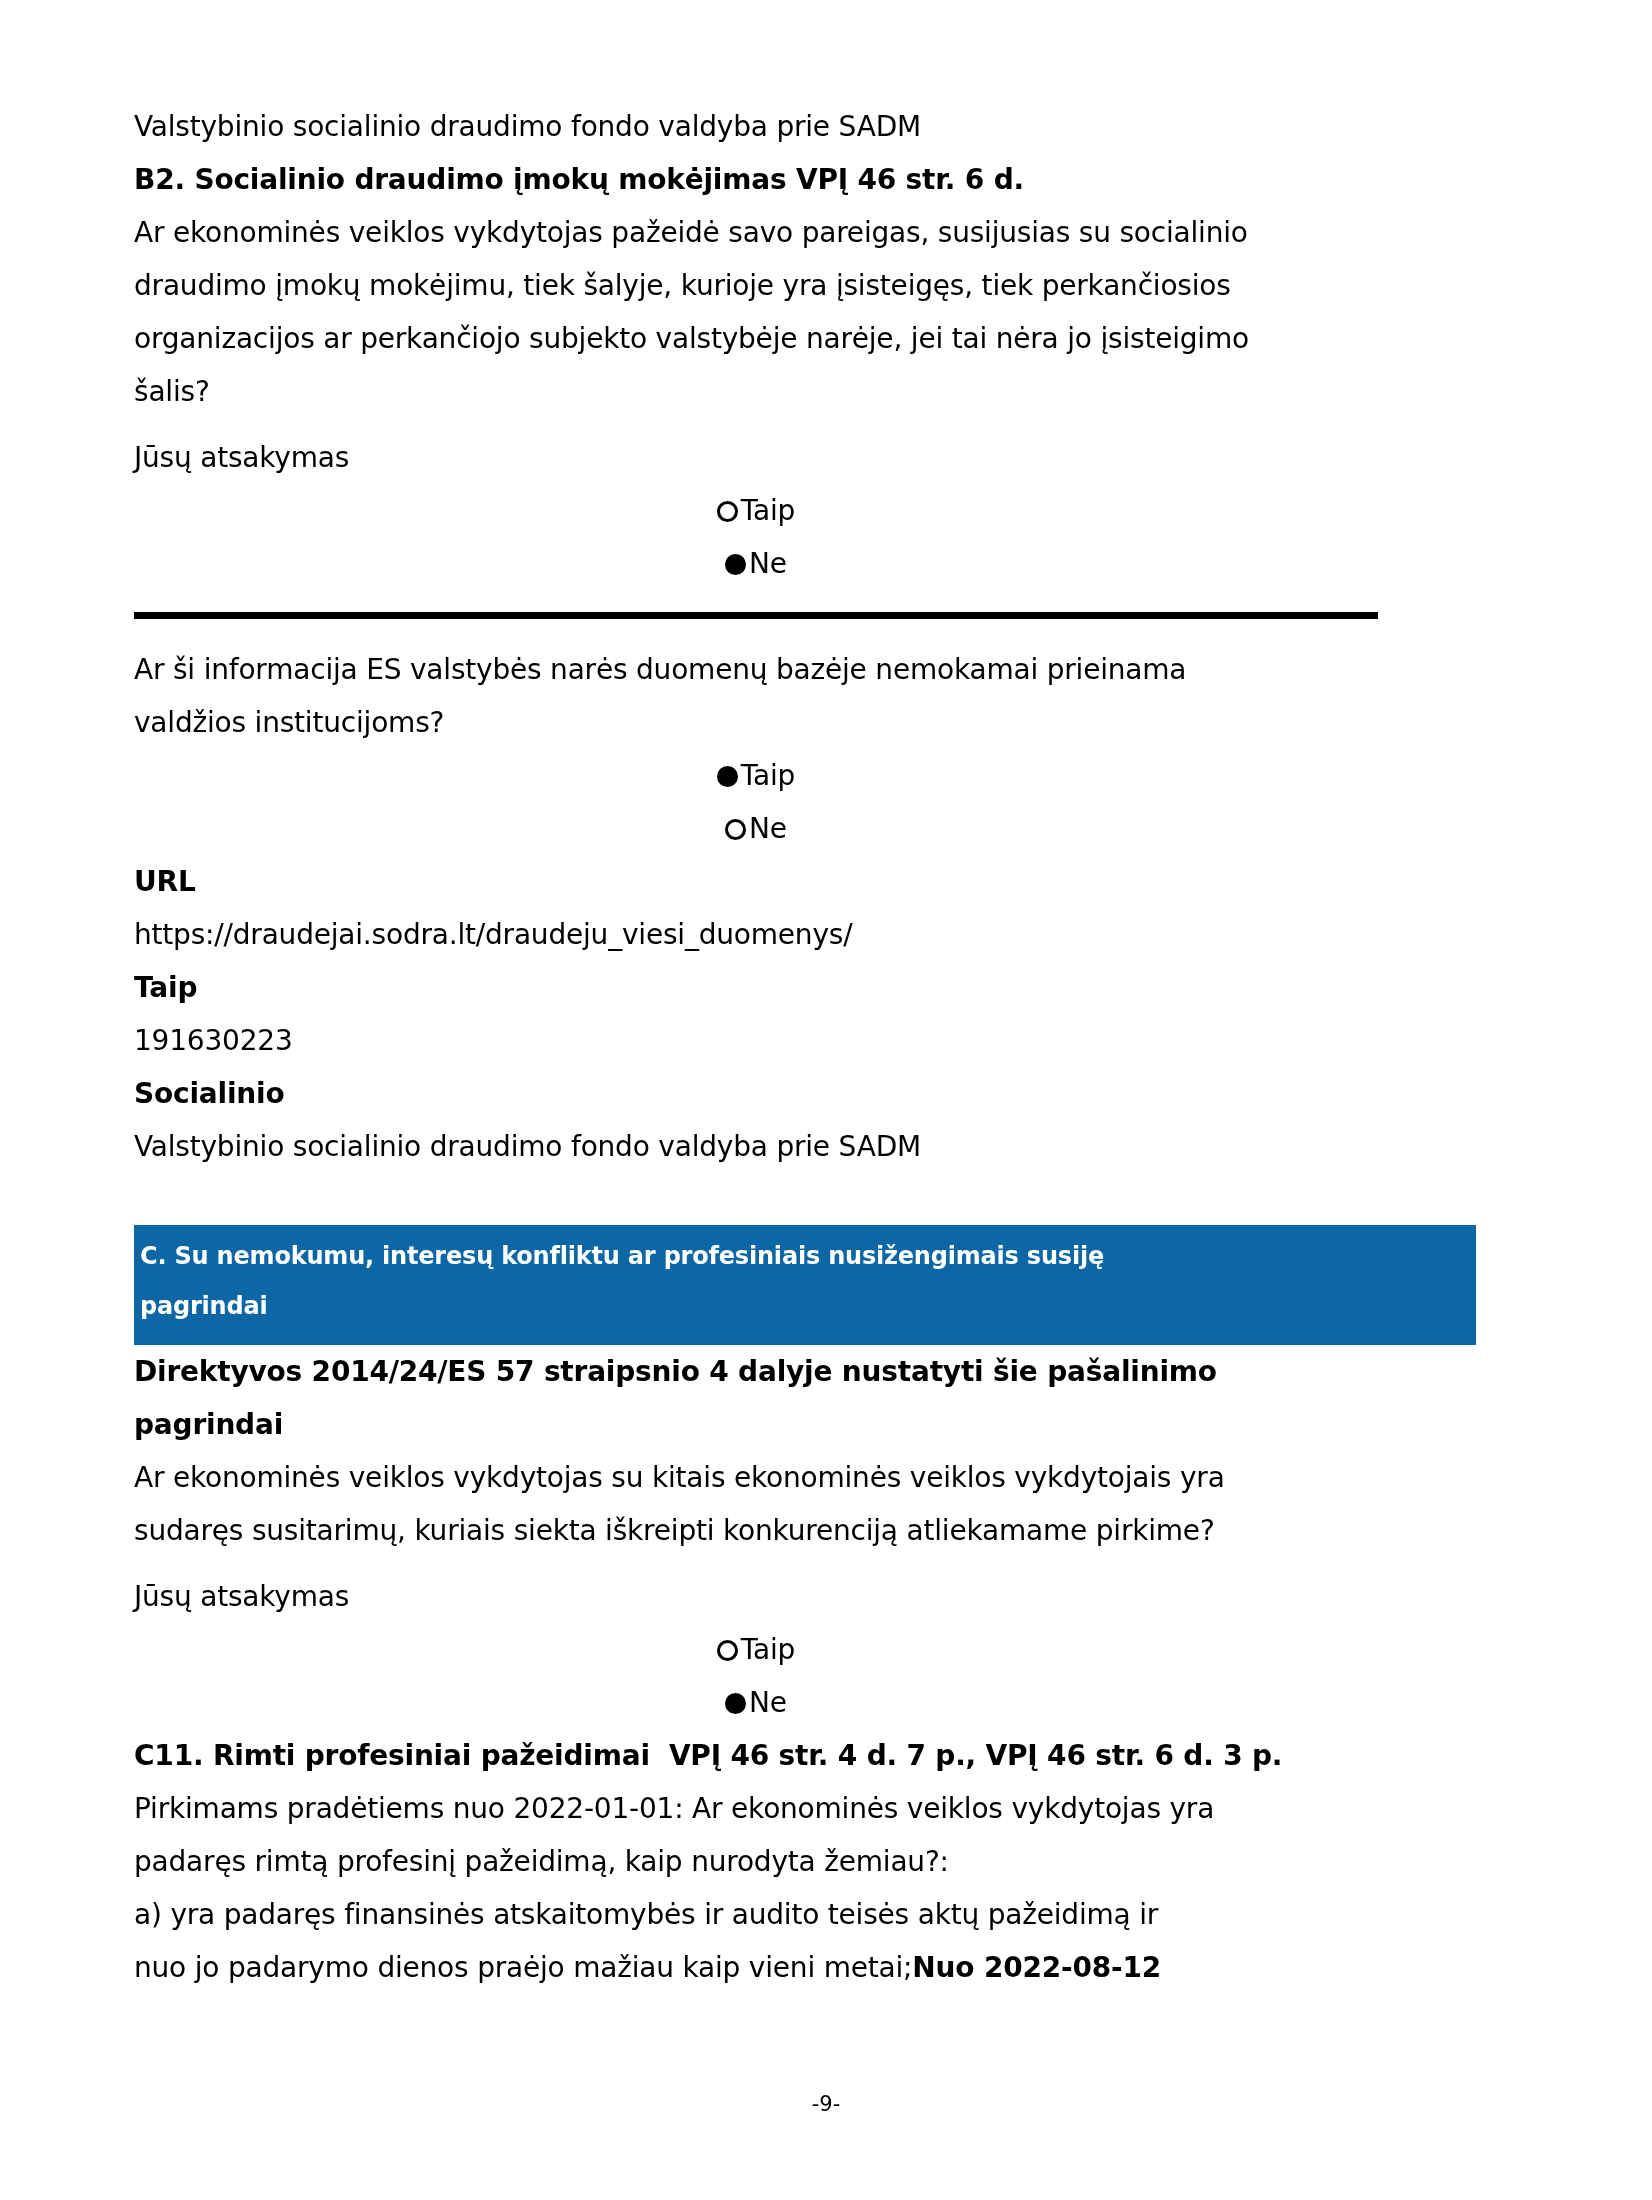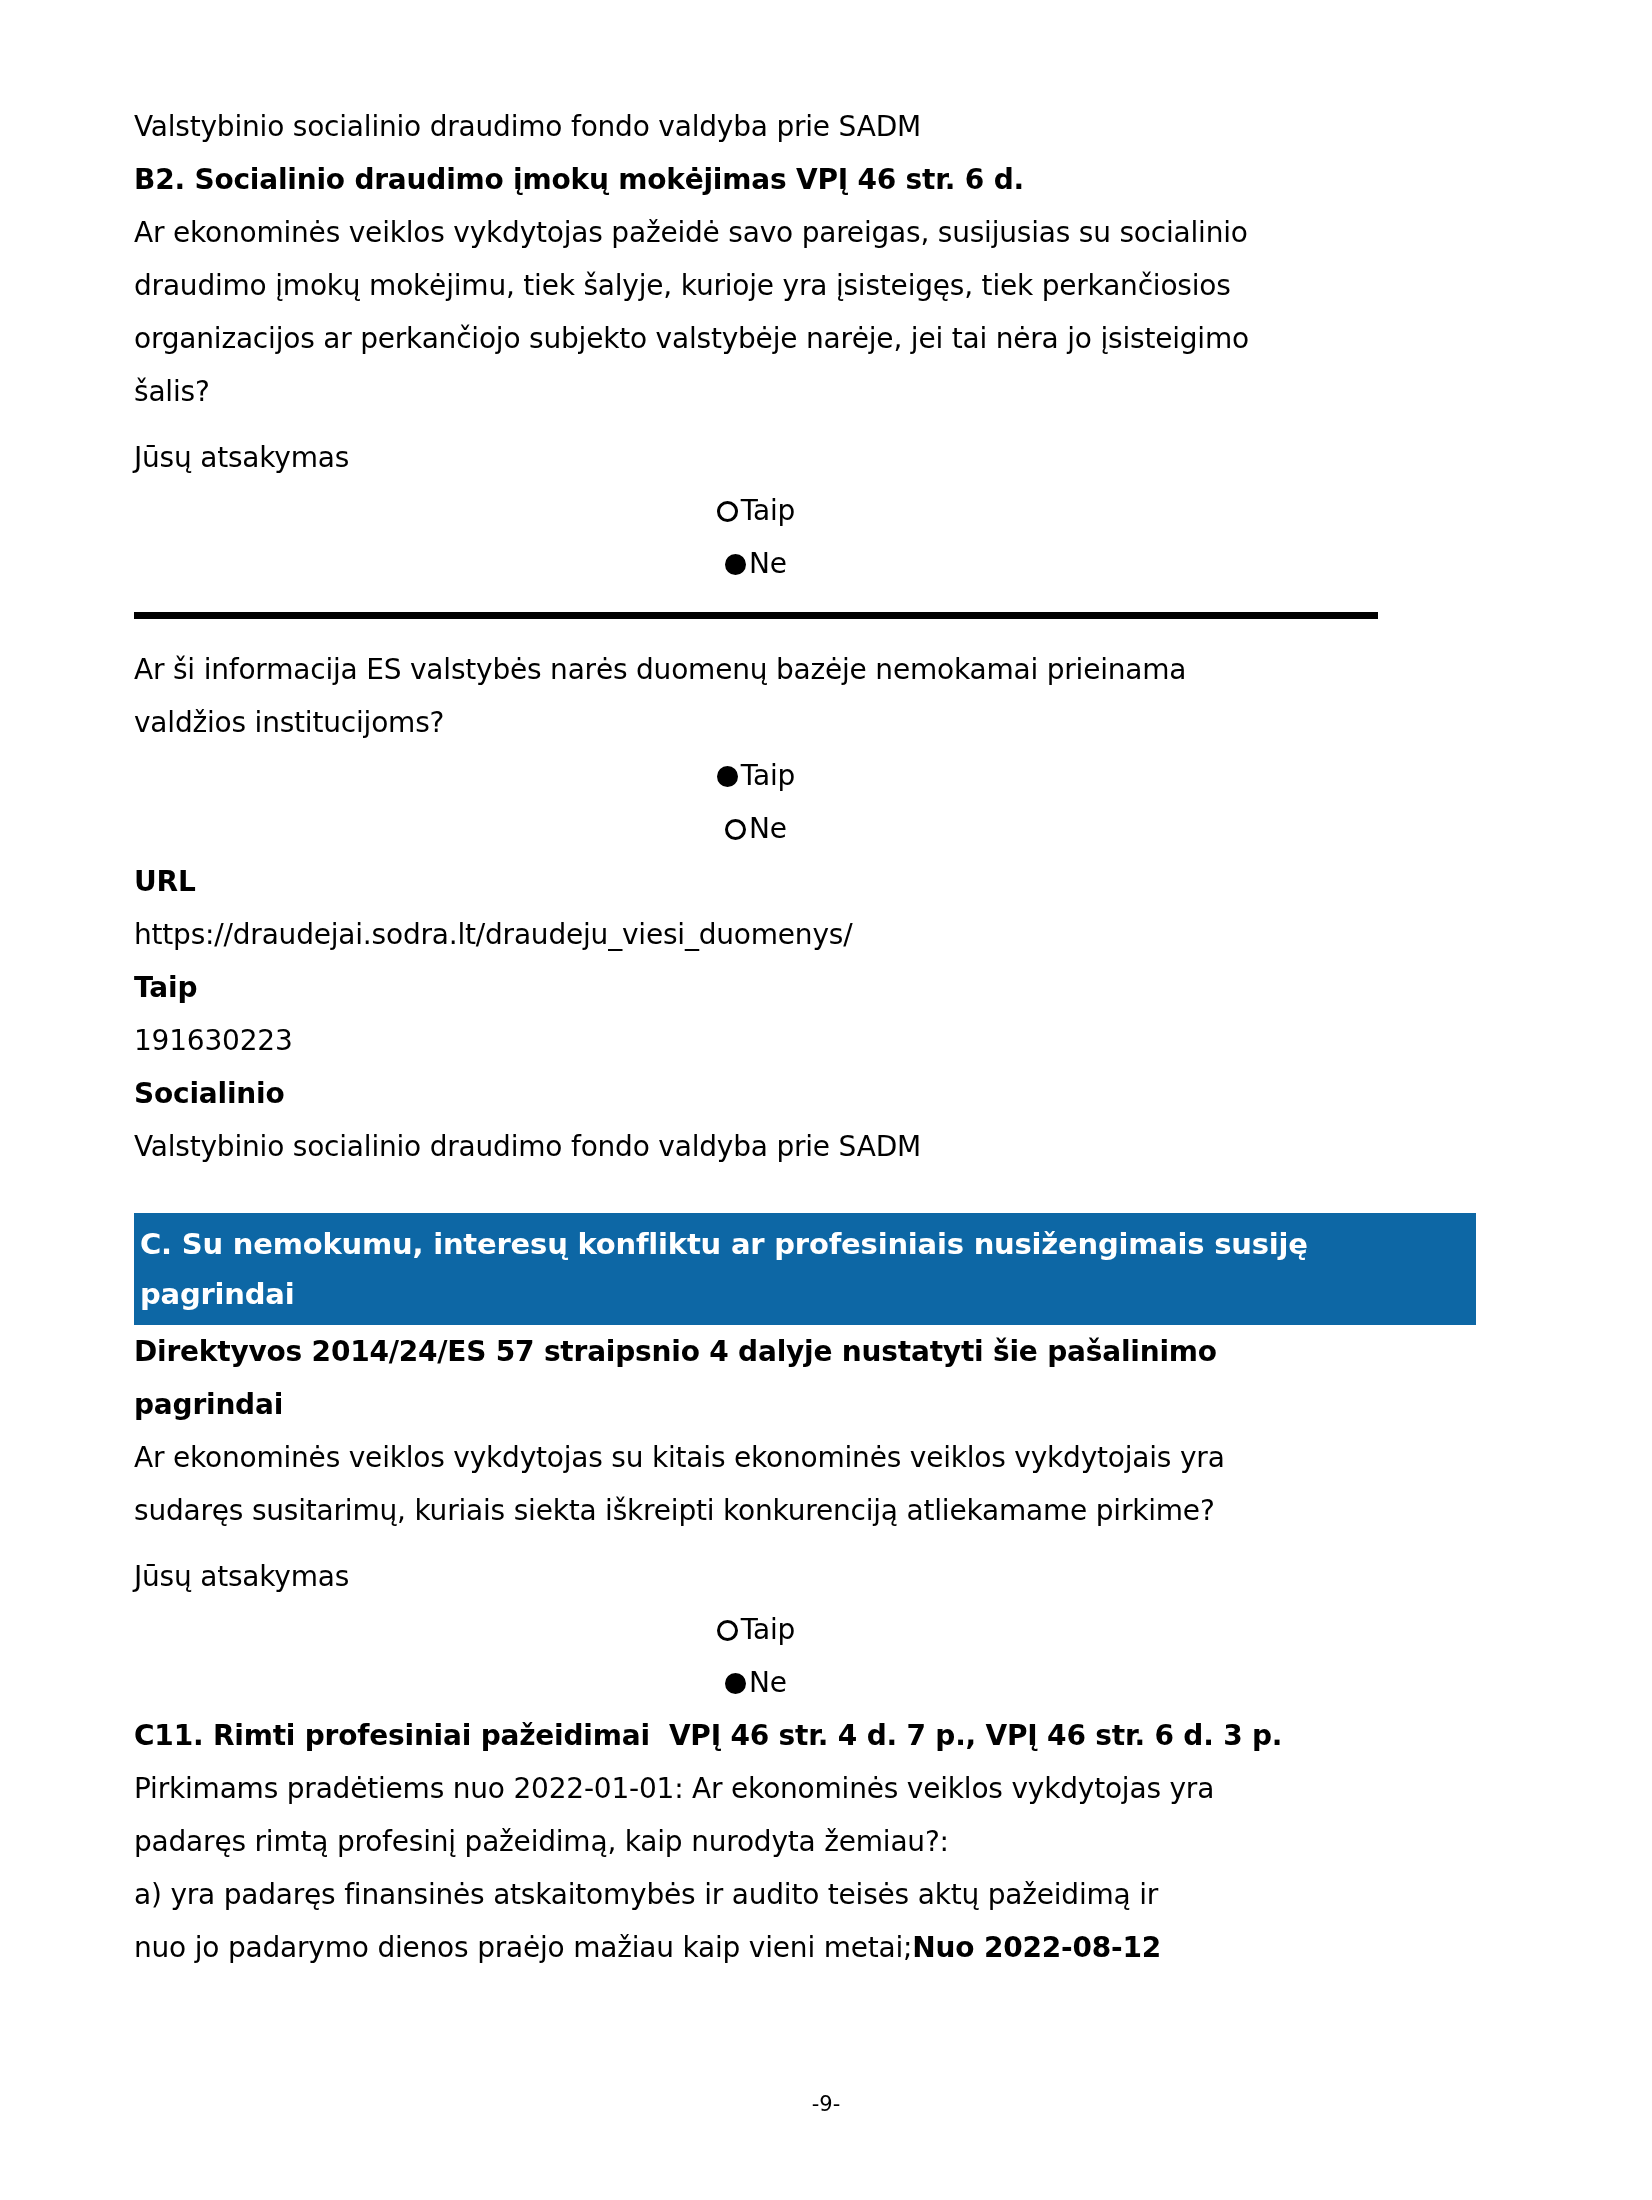--- a/index.html
+++ b/index.html
@@ -27,26 +27,26 @@
   .answer-label { margin-top: 13px; }
   .divider {
     height: 7px;
     background: #000000;
     margin: 22px 0 24px 0;
   }
   .banner {
     background: #0d67a5;
     color: #ffffff;
     font-weight: bold;
-    font-size: 29px;
+    font-size: 24px;
     line-height: 50px;
     letter-spacing: -0.2px;
     width: 1386px;
-    margin-top: 40px;
-    padding: 6px 10px 6px 6px;
+    margin-top: 52px;
+    padding: 6px 10px 14px 6px;
   }
   .opt-row { font-size: 28px; line-height: 53px; letter-spacing: -0.2px; text-align: center; }
   .radio {
     display: inline-block;
     width: 21px; height: 21px;
     border-radius: 50%;
     margin-right: 3px;
     vertical-align: -2px;
   }
   .radio-empty { border: 3px solid #000000; background: transparent; }

